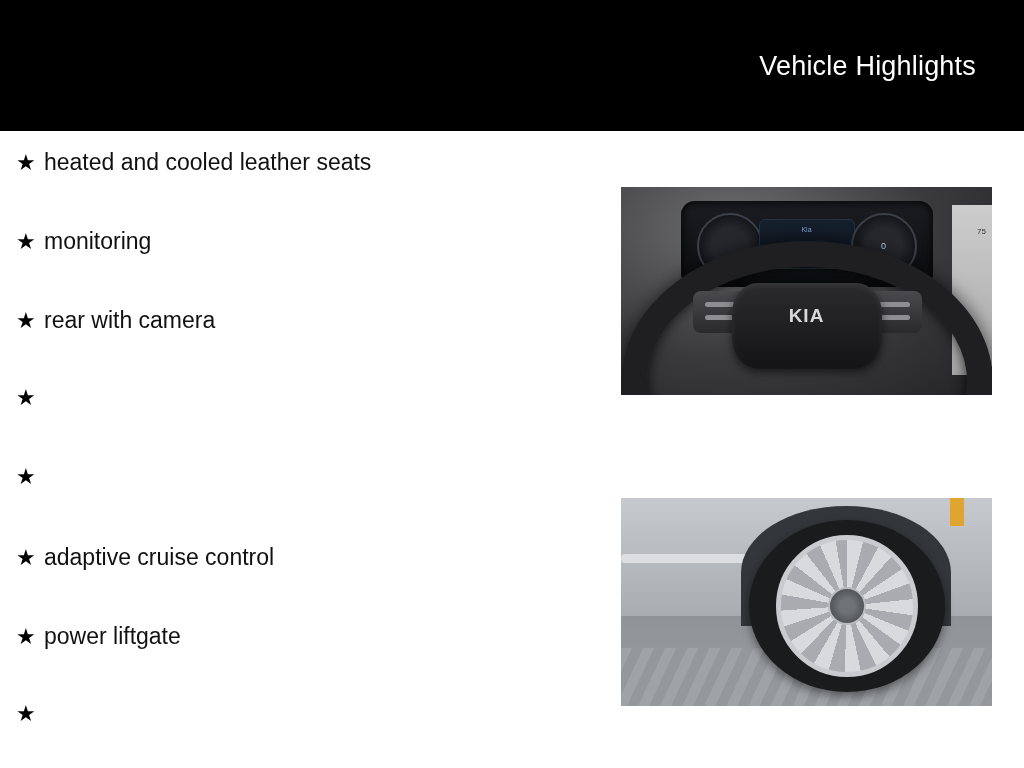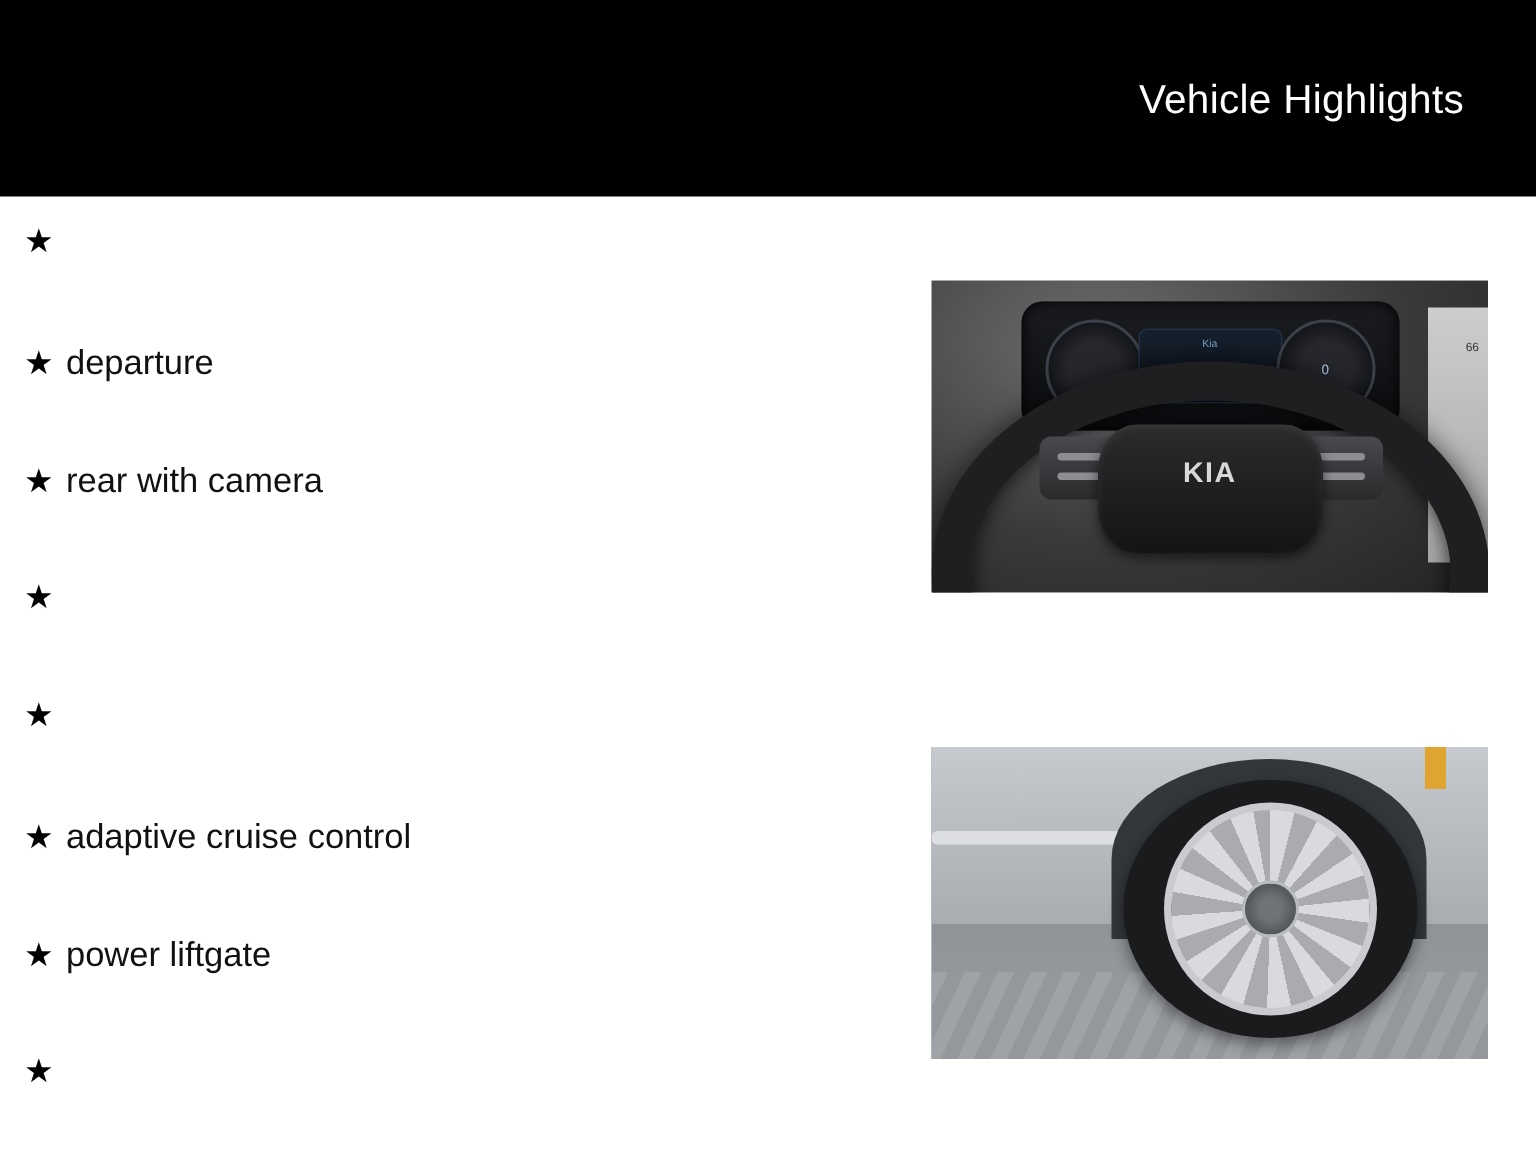--- a/index.html
+++ b/index.html
@@ -307,24 +307,25 @@
 
 <div class="slide">
 
   <div class="header-bar">
     <div class="header-title">Vehicle Highlights</div>
   </div>
 
   <ul class="features-list">
     <li class="feature-item">
       <span class="bullet-star">★</span>
-    </li>
-    <li class="feature-item">
-      <span class="bullet-star">★</span>
-      <span class="feature-label">departure</span>
+      <span class="feature-label">heated and cooled leather seats</span>
+    </li>
+    <li class="feature-item">
+      <span class="bullet-star">★</span>
+      <span class="feature-label">monitoring</span>
     </li>
     <li class="feature-item">
       <span class="bullet-star">★</span>
       <span class="feature-label">rear with camera</span>
     </li>
     <li class="feature-item">
       <span class="bullet-star">★</span>
     </li>
     <li class="feature-item">
       <span class="bullet-star">★</span>
@@ -349,21 +350,21 @@
           <span class="gauge-center"></span>
         </div>
         <div class="cluster-mid">
           <span class="cluster-mid-text">Kia</span>
         </div>
         <div class="gauge right">
           <span class="gauge-center">0</span>
         </div>
       </div>
       <div class="side-screen">
-        <span class="side-screen-num">66</span>
+        <span class="side-screen-num">75</span>
       </div>
       <div class="wheel-rim"></div>
       <div class="spoke-btns left"></div>
       <div class="spoke-btns right"></div>
       <div class="wheel-hub">
         <span class="wheel-logo">KIA</span>
       </div>
     </div>
   </div>
 

